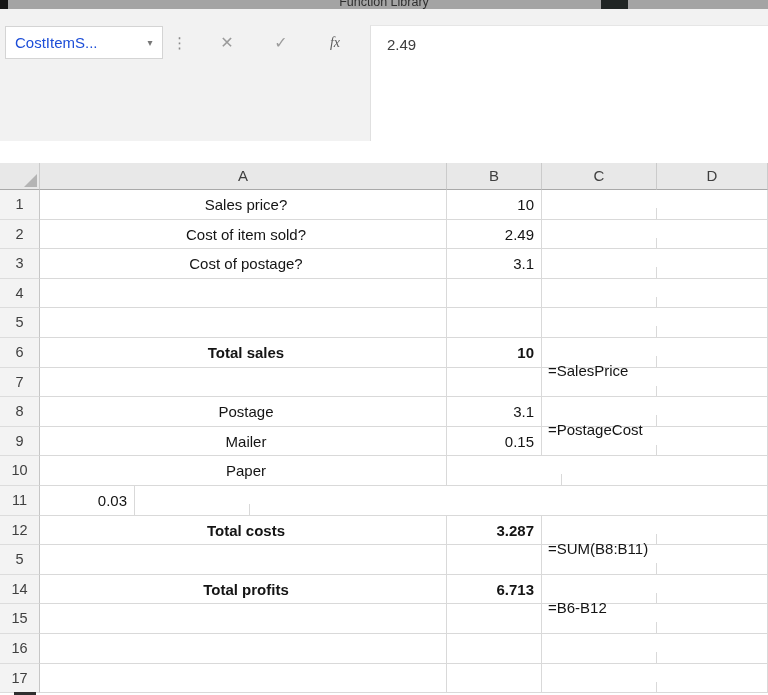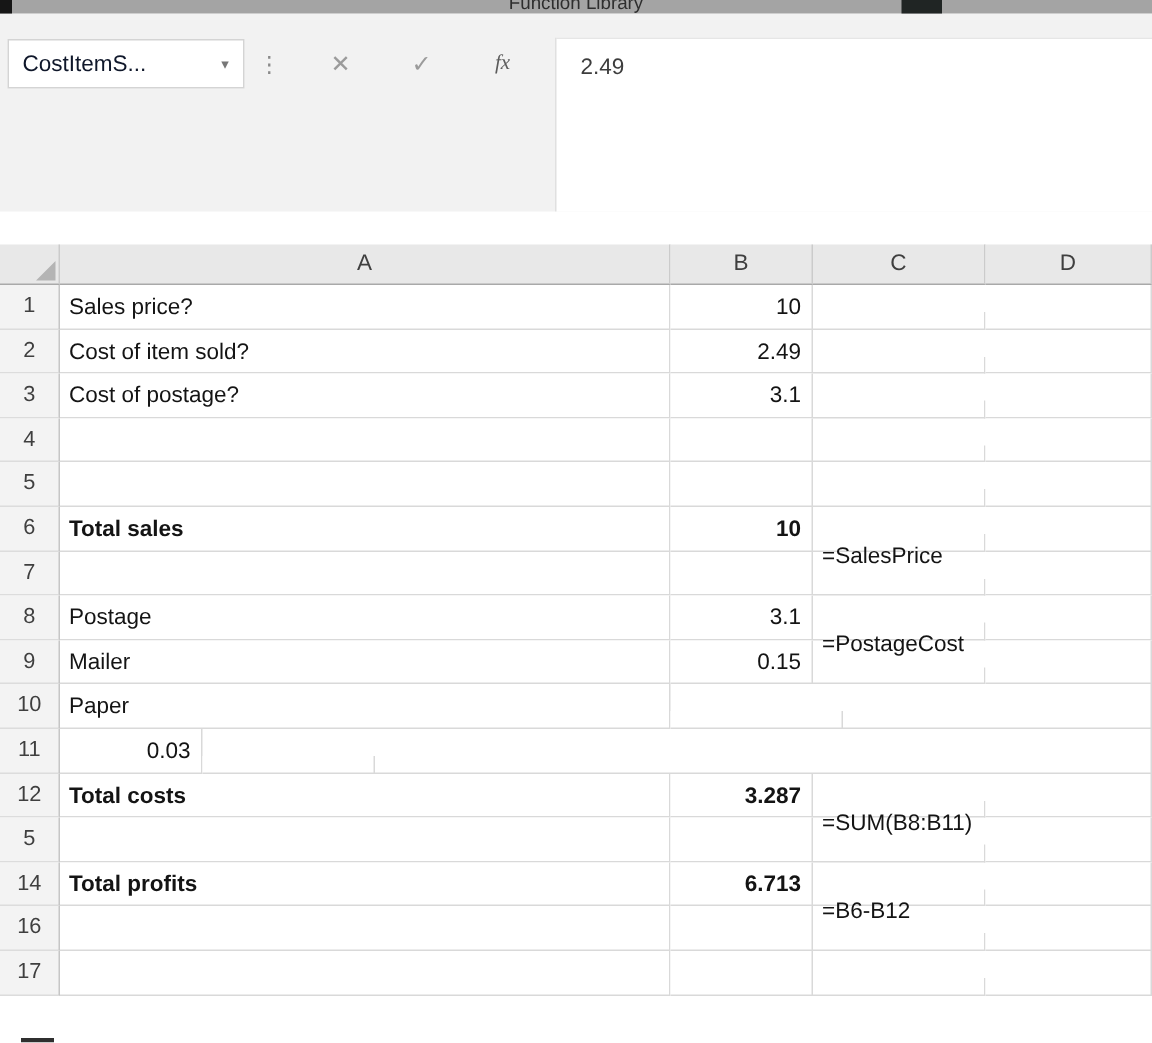--- a/index.html
+++ b/index.html
@@ -12,21 +12,21 @@
                background:#a4a4a4; overflow:hidden; z-index:3; }
   .ribbon-label { position:absolute; top:-5px; left:0; right:0; text-align:center;
                   font-size:12.5px; color:#2e2e2e; }
   .corner-dark-left  { position:absolute; top:0; left:0;  width:8px;  height:9px; background:#161616; z-index:4; }
   .corner-dark-right { position:absolute; top:0; right:0; width:27px; height:9px; background:#202524; z-index:4; }
 
   
   .panel { position:absolute; top:9px; left:0; width:768px; height:132px; background:#f2f2f2; }
   .name-box { position:absolute; top:17px; left:5px; width:158px; height:33px;
               background:#fff; border:1px solid #d4d4d4; display:flex; align-items:center; }
-  .name-box-text { padding-left:9px; font-size:15px; color:#0f172a; flex:1;
+  .name-box-text { padding-left:9px; font-size:15px; color:#1d4ed8; flex:1;
                    white-space:nowrap; overflow:hidden; }
   .name-box-arrow { width:24px; text-align:center; color:#777; font-size:10px; }
   .dots-sep { position:absolute; top:17px; left:172px; height:33px; display:flex;
               align-items:center; color:#8a8a8a; font-size:15px; }
   .fb-btn { position:absolute; top:17px; height:33px; width:42px; display:flex;
             align-items:center; justify-content:center; font-size:16px; color:#9b9b9b; cursor:default; }
   .btn-cancel { left:206px; }
   .btn-enter  { left:260px; }
   .btn-fx { left:314px; color:#5c5c5c; font-family:"Liberation Serif", serif;
             font-style:italic; font-size:14px; }
@@ -43,21 +43,21 @@
   .hdr.corner { width:40px; position:relative; }
   .corner-tri { position:absolute; right:2px; bottom:2px; width:0; height:0;
                 border-left:13px solid transparent; border-bottom:13px solid #b4b4b4; }
   .w-a { width:407px; } .w-b { width:95px; } .w-c { width:115px; } .w-d { flex:1; }
   .grid-row { display:flex; height:29.6px; }
   .rh { width:40px; background:#f3f3f3; border-right:1px solid #c6c6c6;
         border-bottom:1px solid #dcdcdc; color:#3f3f3f; text-align:center;
         line-height:29px; font-size:14.5px; }
   .cell { border-right:1px solid #d9d9d9; border-bottom:1px solid #d9d9d9;
           line-height:29px; color:#141414; white-space:nowrap; overflow:visible; background:#fff; }
-  .cell.col-a { padding-left:6px; }
+  .cell.col-a { padding-left:6px;text-align:center; }
   .cell.col-b { text-align:right; padding-right:7px; }
   .cell.col-c { padding-left:6px;margin-top:18px; }
   .bold { font-weight:bold; }
 
   .bottom-mark { position:absolute; bottom:0; left:14px; width:22px; height:3px; background:#2f2f2f; }
 </style>
 </head>
 <body>
 
 <div class="app">
@@ -183,20 +183,27 @@
           <div class="cell w-d col-d"></div>
         </div>
         <div class="grid-row">
           <div class="rh">14</div>
           <div class="cell w-a col-a bold">Total profits</div>
           <div class="cell w-b col-b bold">6.713</div>
           <div class="cell w-c col-c">=B6-B12</div>
           <div class="cell w-d col-d"></div>
         </div>
         <div class="grid-row">
+          <div class="rh">15</div>
+          <div class="cell w-a col-a"></div>
+          <div class="cell w-b col-b"></div>
+          <div class="cell w-c col-c"></div>
+          <div class="cell w-d col-d"></div>
+        </div>
+        <div class="grid-row">
           <div class="rh">16</div>
           <div class="cell w-a col-a"></div>
           <div class="cell w-b col-b"></div>
           <div class="cell w-c col-c"></div>
           <div class="cell w-d col-d"></div>
         </div>
         <div class="grid-row">
           <div class="rh">17</div>
           <div class="cell w-a col-a"></div>
           <div class="cell w-b col-b"></div>

